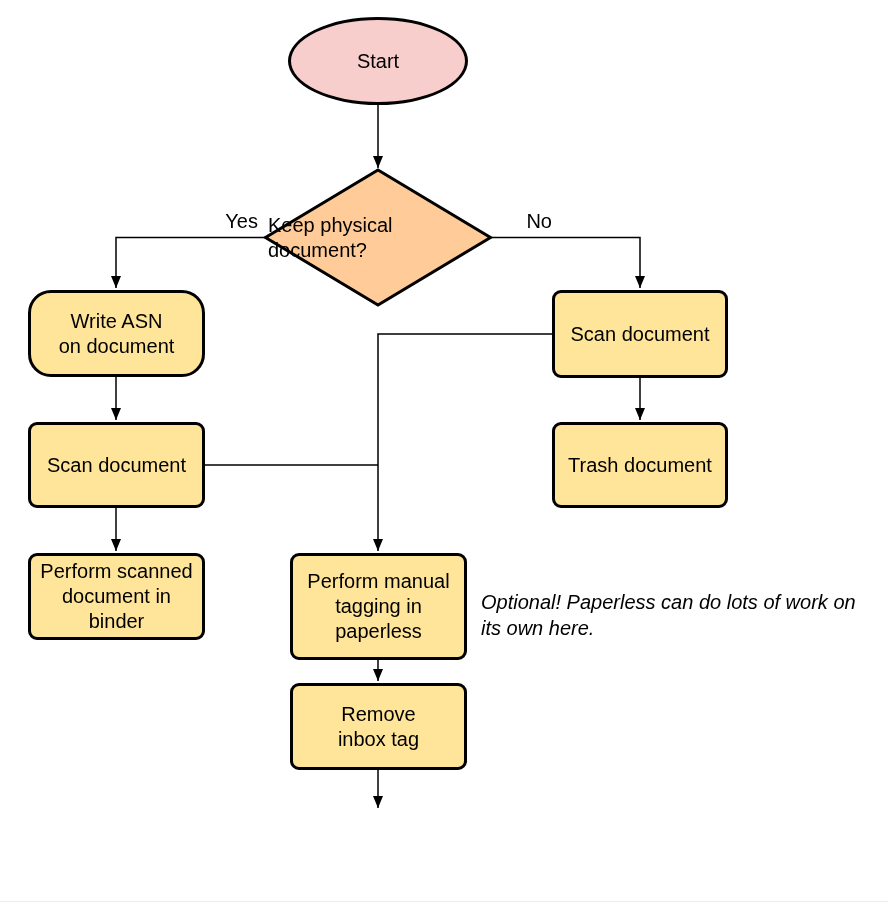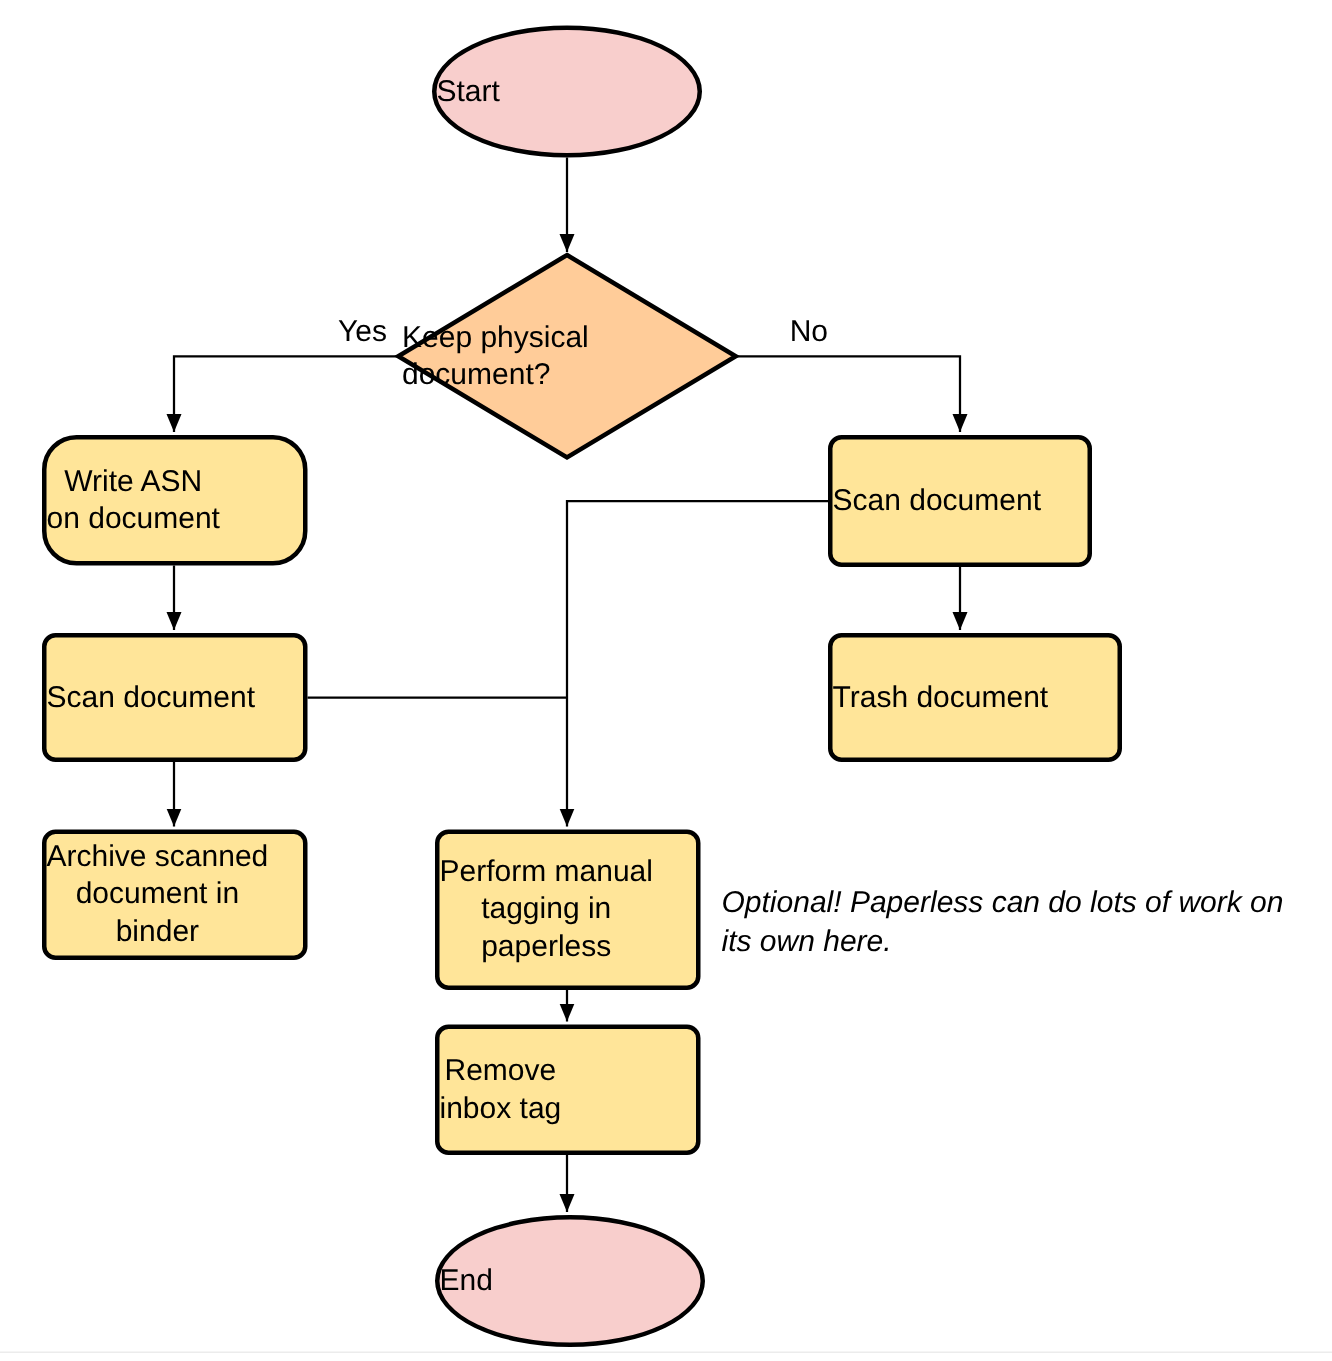--- a/index.html
+++ b/index.html
@@ -26,20 +26,21 @@
     stroke: #000000;
     stroke-width: 3;
     stroke-linejoin: miter;
   }
   .node {
     position: absolute;
     box-sizing: border-box;
     border: 3px solid #000000;
     display: flex;
     align-items: center;
+    justify-content: center;
     text-align: center;
     font-size: 20px;
     line-height: 25px;
     white-space: pre-line;
   }
   .node.process { border-radius: 9px; }
   .node.terminal { border-radius: 50%; }
   .free-label {
     position: absolute;
     font-size: 20px;
@@ -111,46 +112,43 @@
   <div class="node process" style="left: 28px; top: 290px; width: 177px; height: 87px; background: rgb(255, 229, 153); border-radius: 23px;">
     <span>Write ASN
 on document</span>
   </div>
 
   <div class="node process" style="left: 28px; top: 422px; width: 177px; height: 86px; background: rgb(255, 229, 153);">
     <span>Scan document</span>
   </div>
 
   <div class="node process" style="left: 28px; top: 553px; width: 177px; height: 87px; background: rgb(255, 229, 153);">
-    <span>Archive scanned
+    <span>Perform scanned
 document in
 binder</span>
   </div>
 
   <div class="node process" style="left: 552px; top: 290px; width: 176px; height: 88px; background: rgb(255, 229, 153);">
     <span>Scan document</span>
   </div>
 
-  <div class="node process" style="left: 552px; top: 422px; width: 196px; height: 86px; background: rgb(255, 229, 153);">
+  <div class="node process" style="left: 552px; top: 422px; width: 176px; height: 86px; background: rgb(255, 229, 153);">
     <span>Trash document</span>
   </div>
 
   <div class="node process" style="left: 290px; top: 553px; width: 177px; height: 107px; background: rgb(255, 229, 153);">
     <span>Perform manual
 tagging in
 paperless</span>
   </div>
 
   <div class="node process" style="left: 290px; top: 683px; width: 177px; height: 87px; background: rgb(255, 229, 153);">
     <span>Remove
 inbox tag</span>
   </div>
 
-  <div class="node terminal" style="left: 290px; top: 810px; width: 180px; height: 88px; background: rgb(248, 206, 204);">
-    <span>End</span>
-  </div>
 
   <div class="annotation">Optional! Paperless can do lots of work on
 its own here.</div>
 
   <div class="bottom-divider"></div>
 
 </div>
 
 </body></html>

